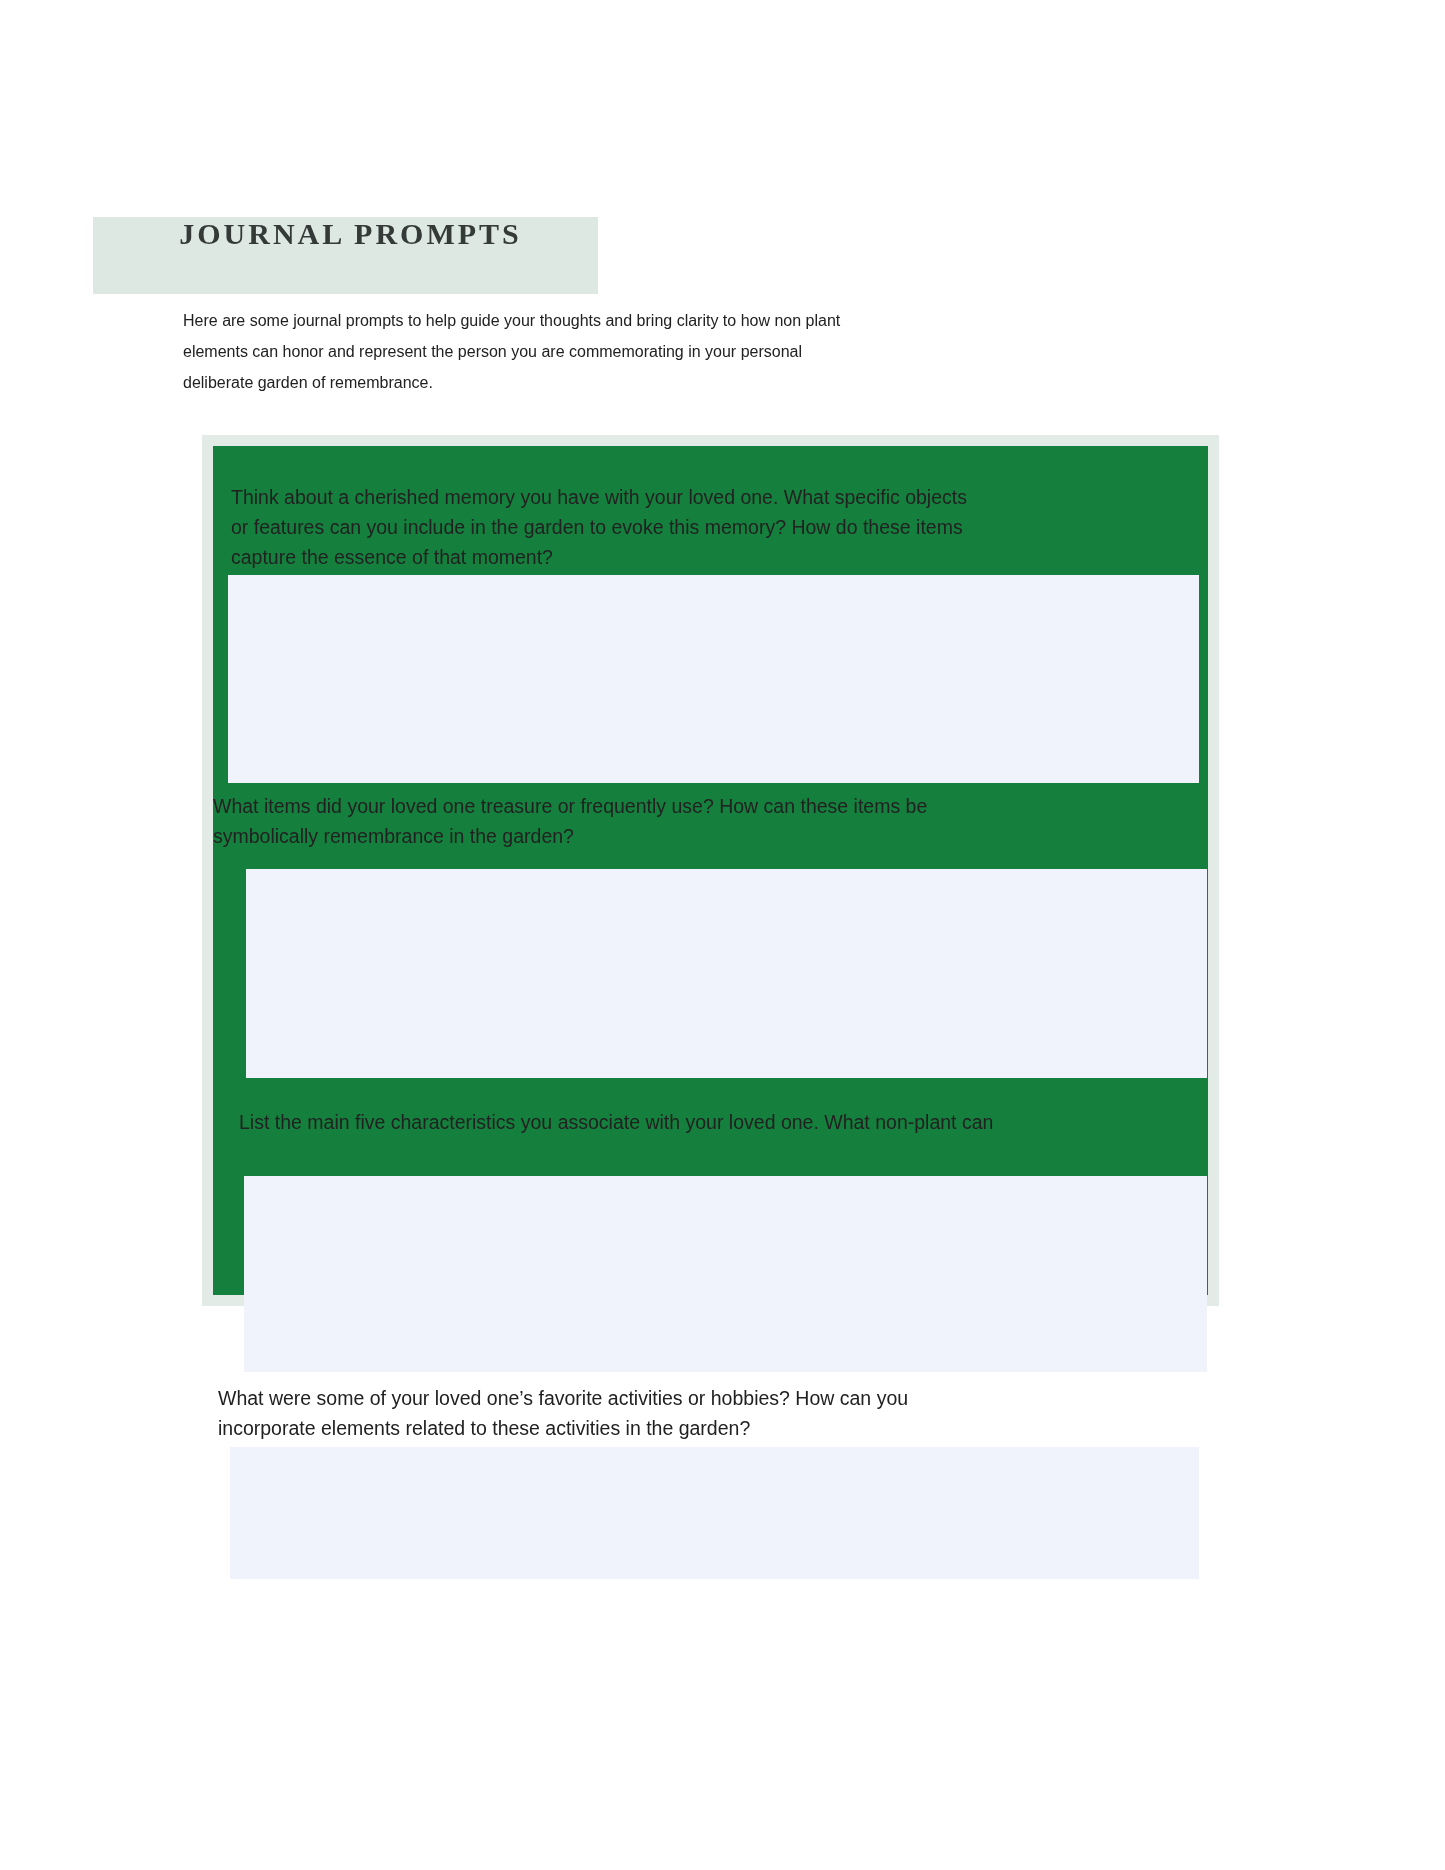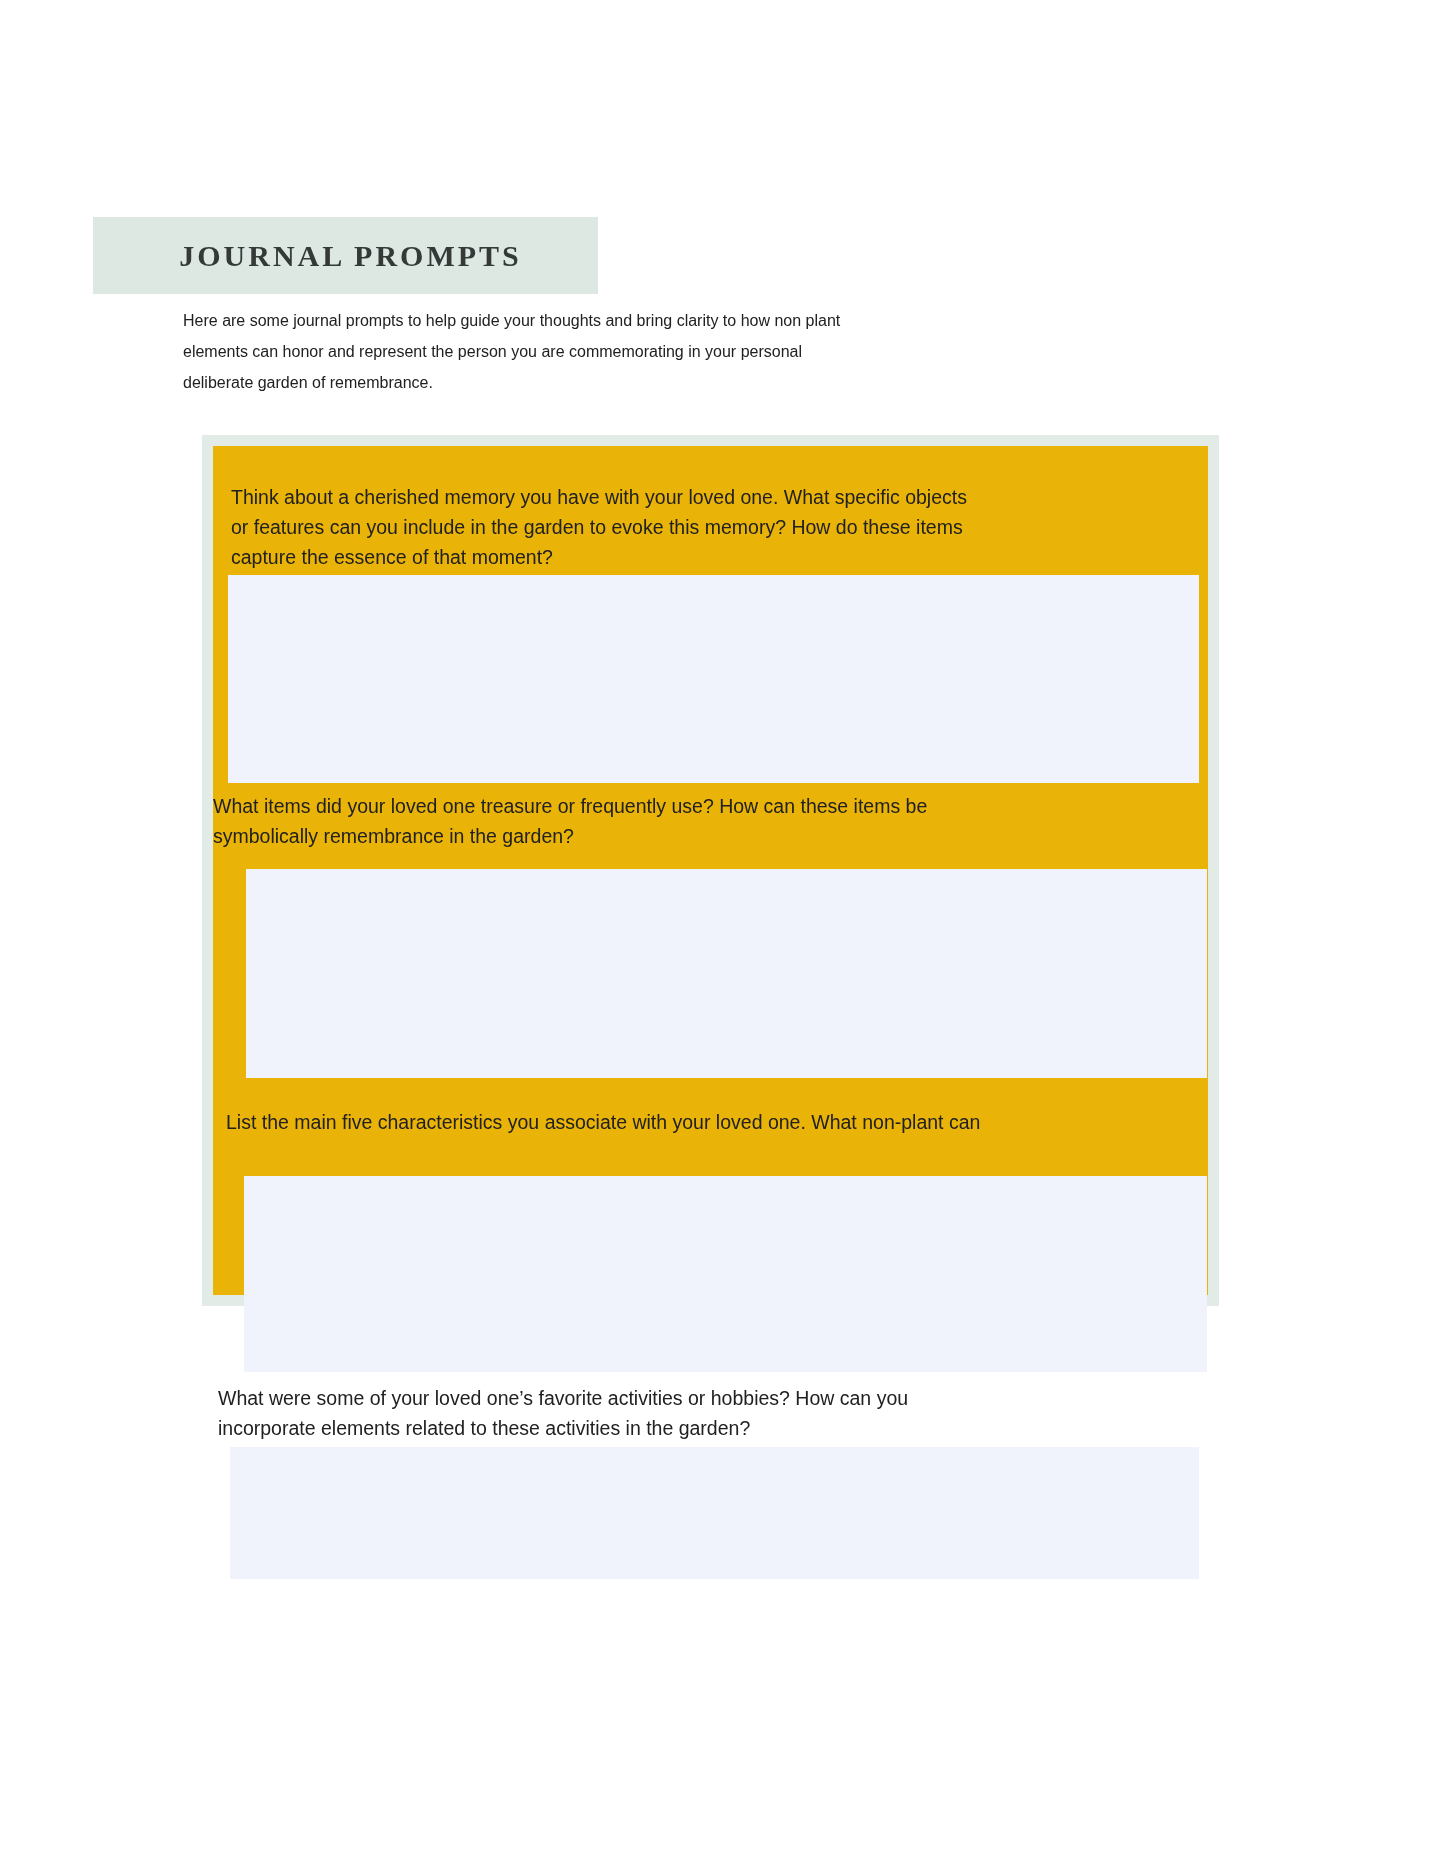--- a/index.html
+++ b/index.html
@@ -20,21 +20,21 @@
     overflow:hidden;
     font-family:"Liberation Sans", sans-serif;
     color:var(--body_text);
   }
   .title-band{
     position:absolute;
     left:93px; top:217px;
     width:505px; height:77px;
     background:var(--header_bg);
     display:flex;
-    align-items:center;
+    align-items:flex-start;
     justify-content:center;
     padding-left:10px;
   }
   .title-band h1{
     margin:0;
     font-family:"Liberation Serif", serif;
     font-weight:600;
     font-size:30px;
     letter-spacing:3px;
     color:var(--title_text);
@@ -46,38 +46,38 @@
     width:900px;
     font-size:16px;
     line-height:31px;
     color:var(--body_text);
   }
   .panel{
     position:absolute;
     left:202px; top:435px;
     width:1017px; height:871px;
     border:11px solid var(--panel_border);
-    background:#eab308;
+    background:#15803d;
   }
   .question{
     position:absolute;
     font-size:19.5px;
     line-height:30px;
     color:var(--body_text);
     white-space:nowrap;
   }
   .answer{
     position:absolute;
     background:var(--answer_bg);
   }
   .q1{left:18px;  top:36px;}
   .a1{left:15px;  top:129px;  width:971px; height:208px;}
   .q2{left:0;   top:345px;}
   .a2{left:33px;  top:423px;  width:961px; height:209px;}
-  .q3{left:13px;  top:661px;}
+  .q3{left:26px;  top:661px;}
   .a3{left:31px;  top:730px;  width:963px; height:196px;}
   .q4{left:5px;   top:937px;}
   .a4{left:17px;  top:1001px; width:969px; height:132px;}
 </style>
 </head>
 <body>
 
 <div class="page">
 
   <div class="title-band">

